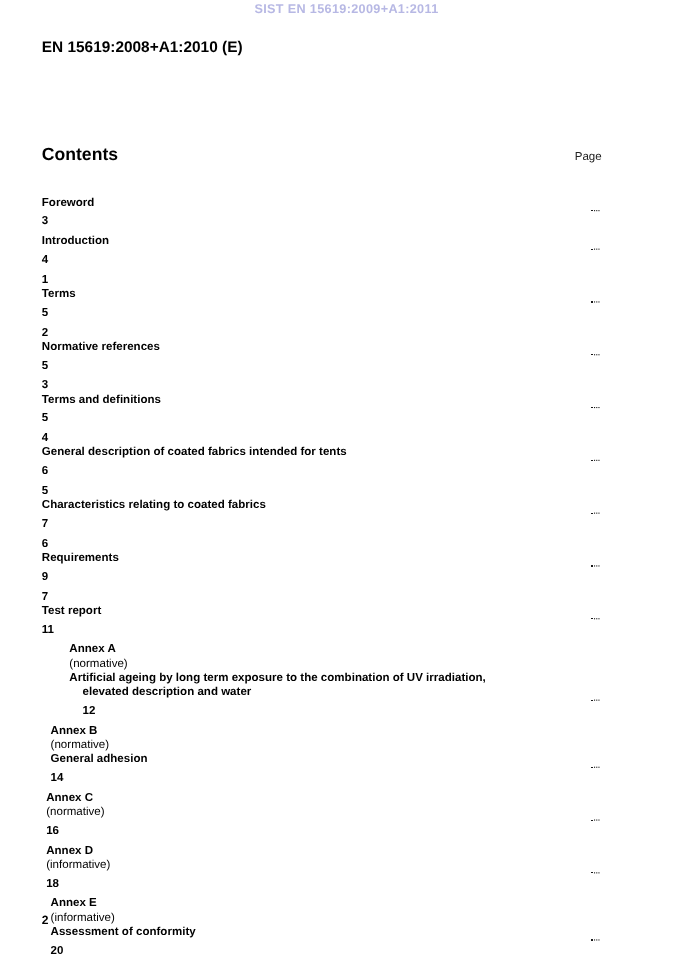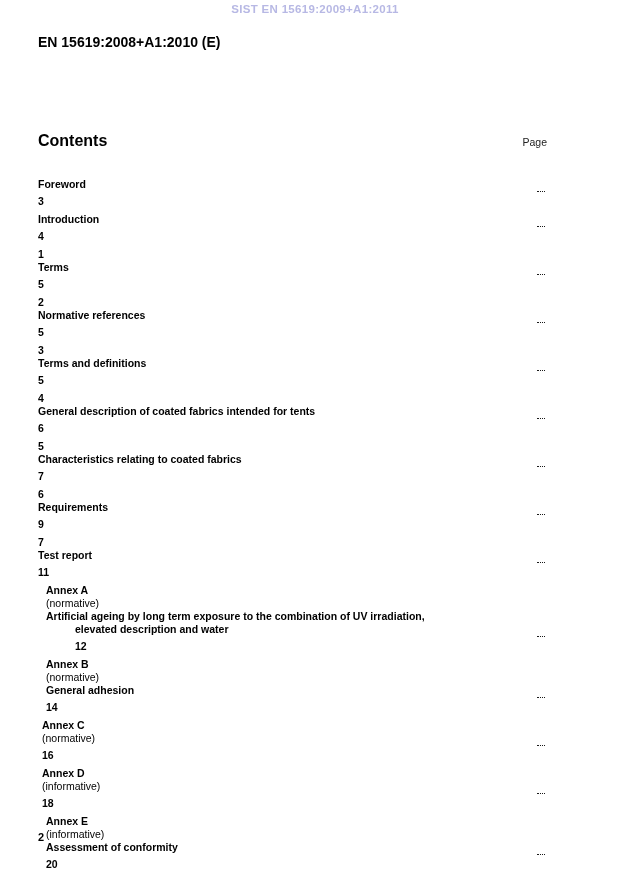--- a/index.html
+++ b/index.html
@@ -68,21 +68,21 @@
     flex: 1 1 auto;
     min-width: 8px;
     border-bottom: 1.7px dotted #1a1a1a;
     align-self: flex-end;
     margin: 0 2px 2.5px 1px;
   }
   .toc-page { flex-shrink: 0; }
   .annex-kind { font-weight: normal; margin-left: 4px; text-align: right; }
   .annex-title { margin-left: 8px; }
   .wrap-row { margin-left: 37px; }
-  .no-gap { margin-bottom: 0; }
+  .no-gap { margin-bottom: 0; margin-left: 17px; }
   .footer-page-num {
     position: absolute;
     left: 38px;
     top: 831px;
     font-size: 11px;
     font-weight: bold;
   }
 </style>
 </head>
 <body>

